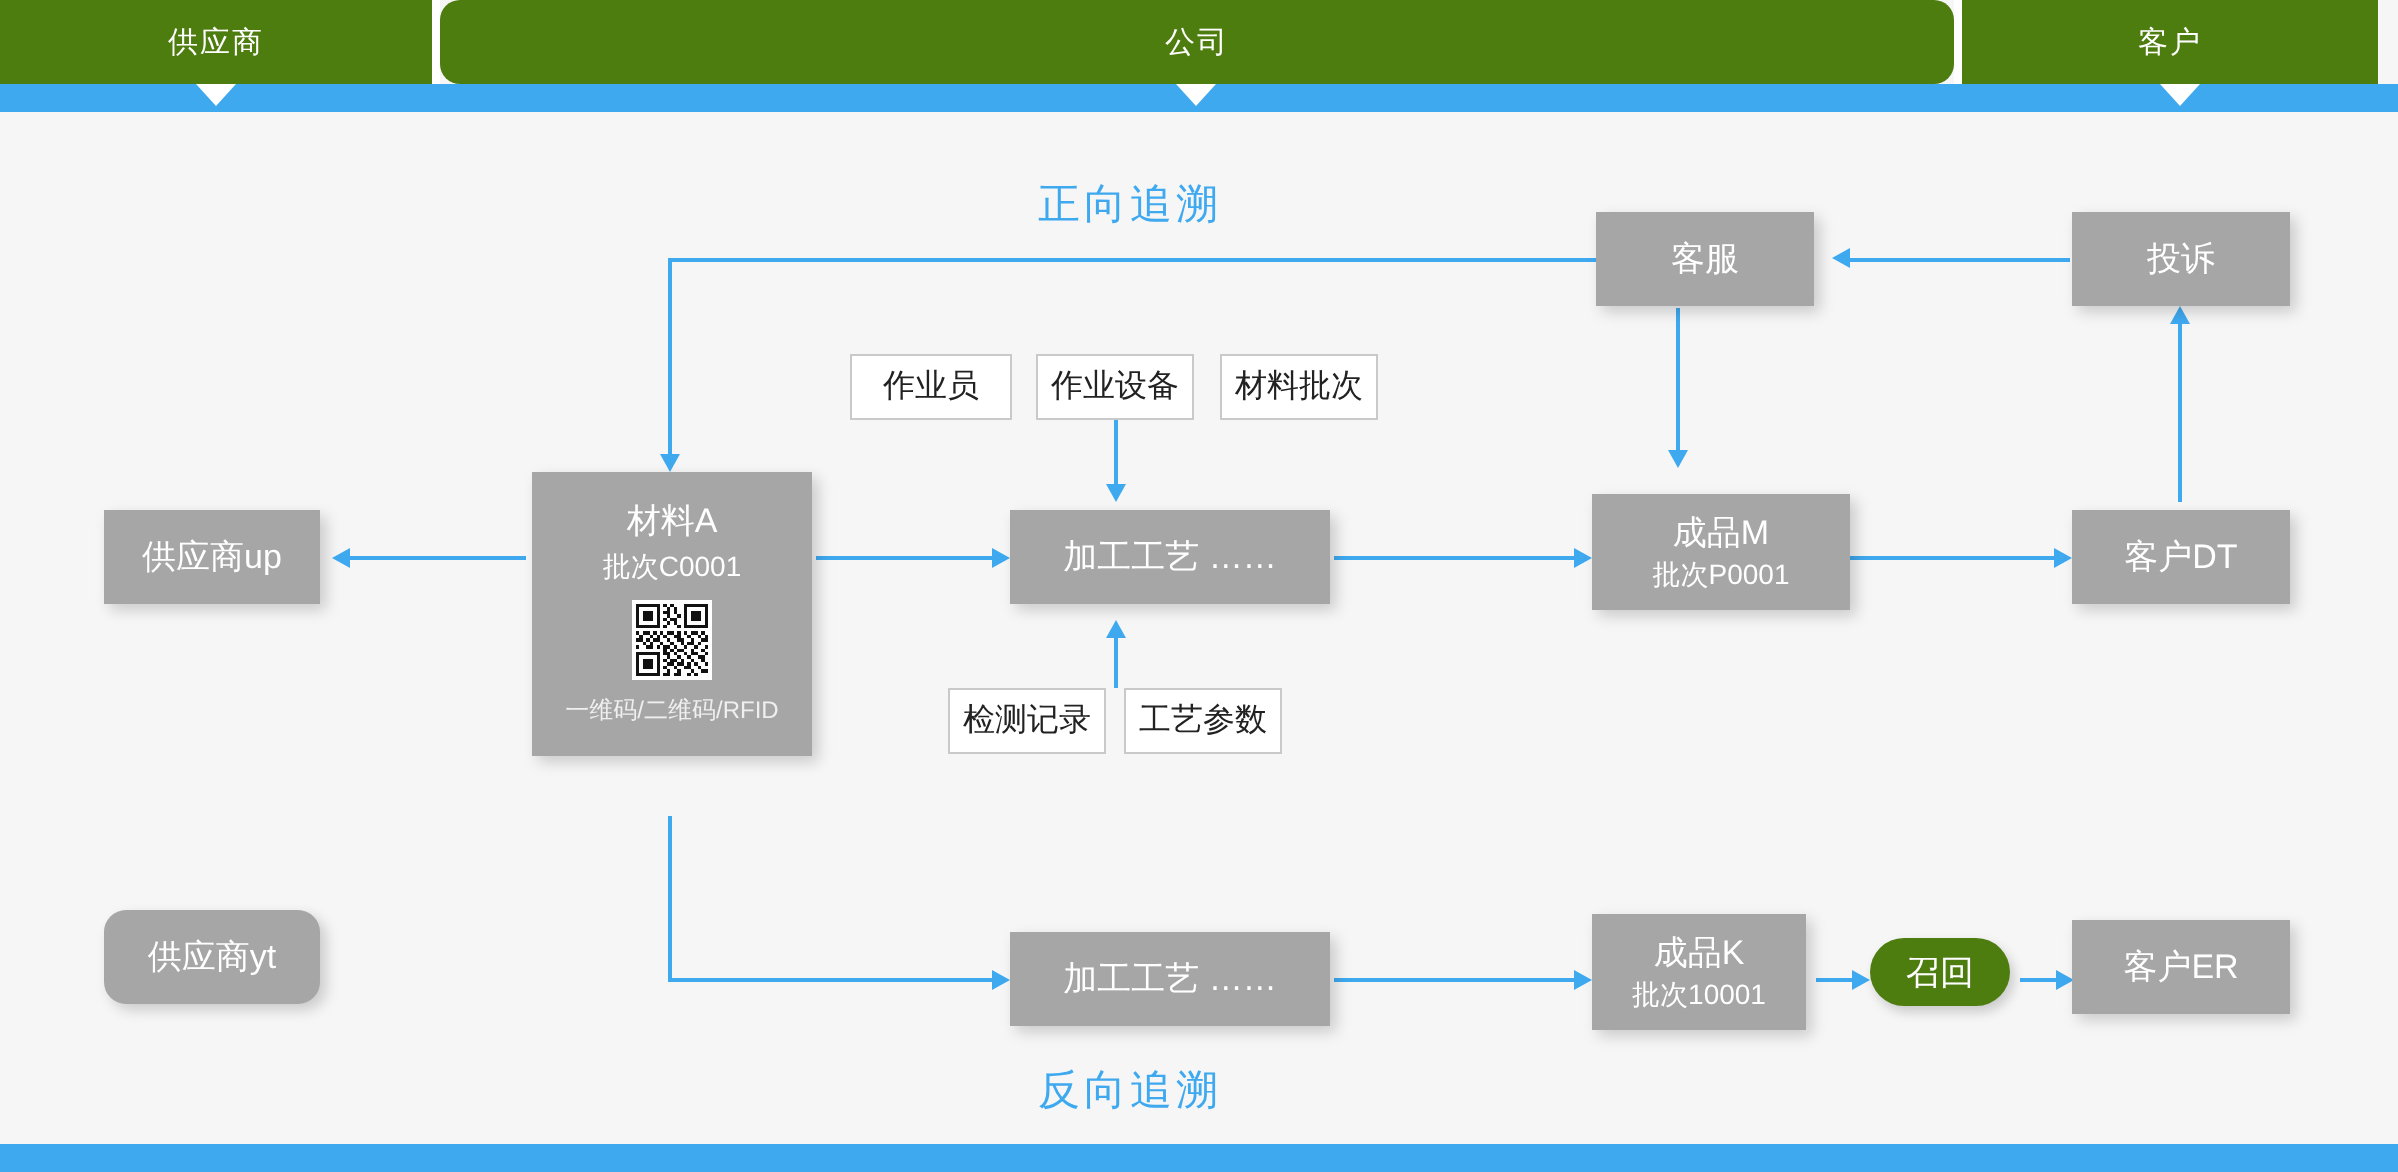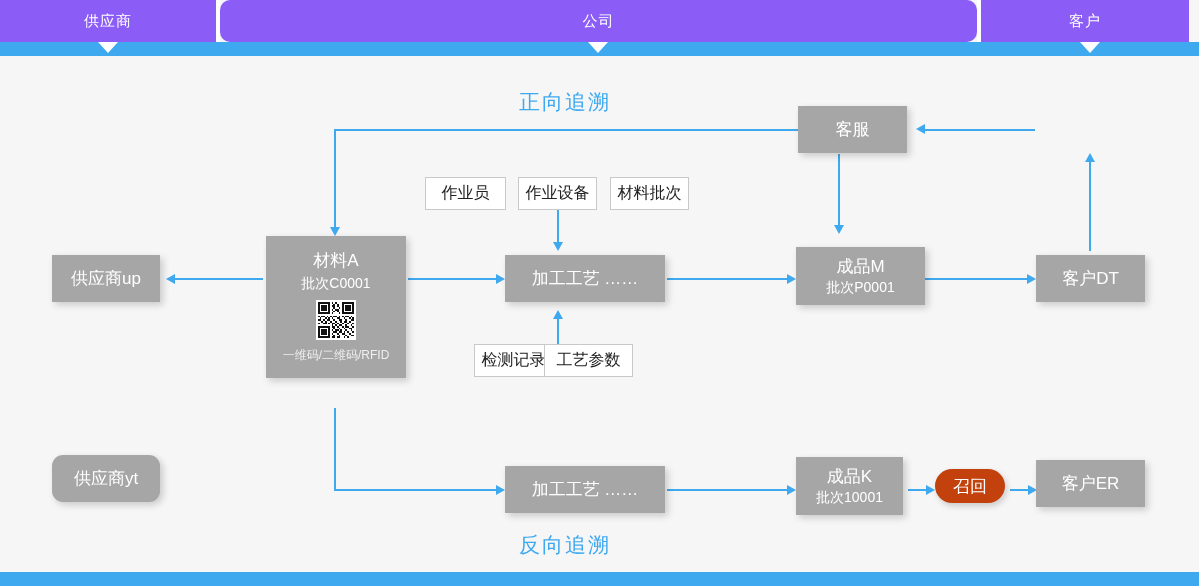--- a/index.html
+++ b/index.html
@@ -13,21 +13,21 @@
   #stage {
     position: relative;
     width: 1199px; height: 586px;
     background: #f6f6f6;
   }
 
   
   .lane {
     position: absolute;
     top: 0; height: 42px;
-    background: #8b5cf6;
+    background: #4d7c0f;
     color: #ffffff;
     display: flex; align-items: center; justify-content: center;
     font-size: 15px;
     letter-spacing: 1px;
   }
   .lane-sep { background: #ffffff; position: absolute; top: 0; height: 42px; width: 4px; }
 
   .blue-strip {
     position: absolute; left: 0; width: 1199px;
     background: #3fa9f0;
@@ -93,21 +93,21 @@
     border: 1px solid #c9c9c9;
     color: #222222;
     display: flex; align-items: center; justify-content: center;
     font-size: 16px;
     height: 33px;
   }
 
   
   .pill {
     position: absolute;
-    background: #c2410c;
+    background: #4d7c0f;
     color: #ffffff;
     border-radius: 18px;
     display: flex; align-items: center; justify-content: center;
     font-size: 17px;
     box-shadow: 2px 3px 6px rgba(0,0,0,0.18);
   }
 
   
   .caption {
     position: absolute;
@@ -353,33 +353,36 @@
       <span>材料批次</span>
     </div>
 
     <div class="node" style="left:505px; top:199px; width:160px; height:47px;">
       <span>加工工艺  ……</span>
     </div>
 
     <div class="attr" style="left:474px; top:288px; width:79px;">
       <span>检测记录</span>
     </div>
-    <div class="attr" style="left:544px; top:288px; width:89px;">
+    <div class="attr" style="left:562px; top:288px; width:79px;">
       <span>工艺参数</span>
     </div>
 
     <div class="node" style="left:796px; top:191px; width:129px; height:58px;">
       <span>成品M</span>
       <span class="sub">批次P0001</span>
     </div>
 
     <div class="node" style="left:798px; top:50px; width:109px; height:47px;">
       <span>客服</span>
     </div>
 
+    <div class="node" style="left:1036px; top:50px; width:109px; height:47px;">
+      <span>投诉</span>
+    </div>
 
     <div class="node" style="left:1036px; top:199px; width:109px; height:47px;">
       <span>客户DT</span>
     </div>
 
     <div class="node" style="left:505px; top:410px; width:160px; height:47px;">
       <span>加工工艺  ……</span>
     </div>
 
     <div class="node" style="left:796px; top:401px; width:107px; height:58px;">

